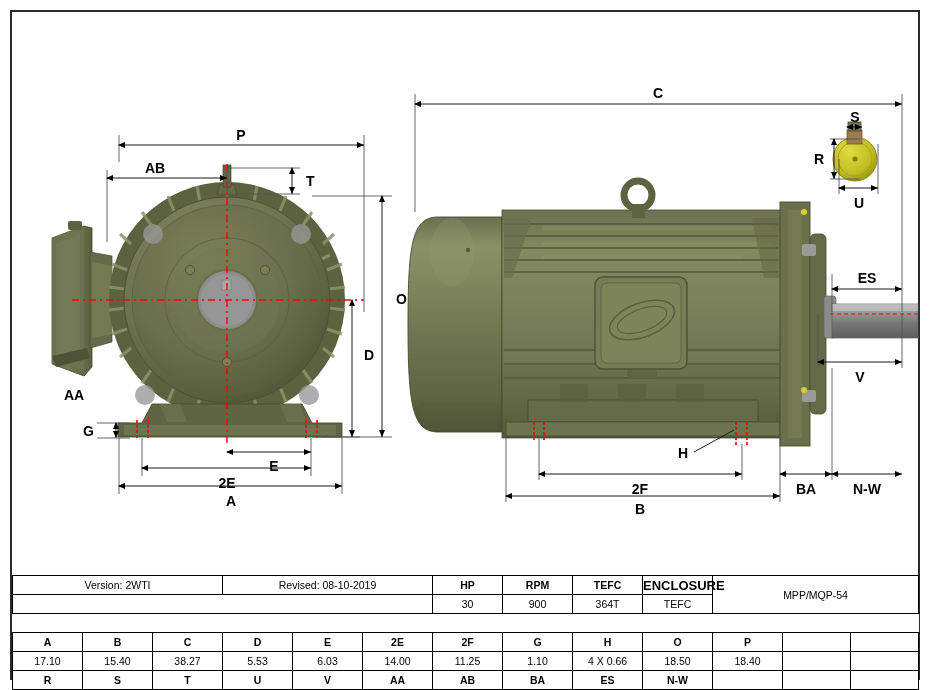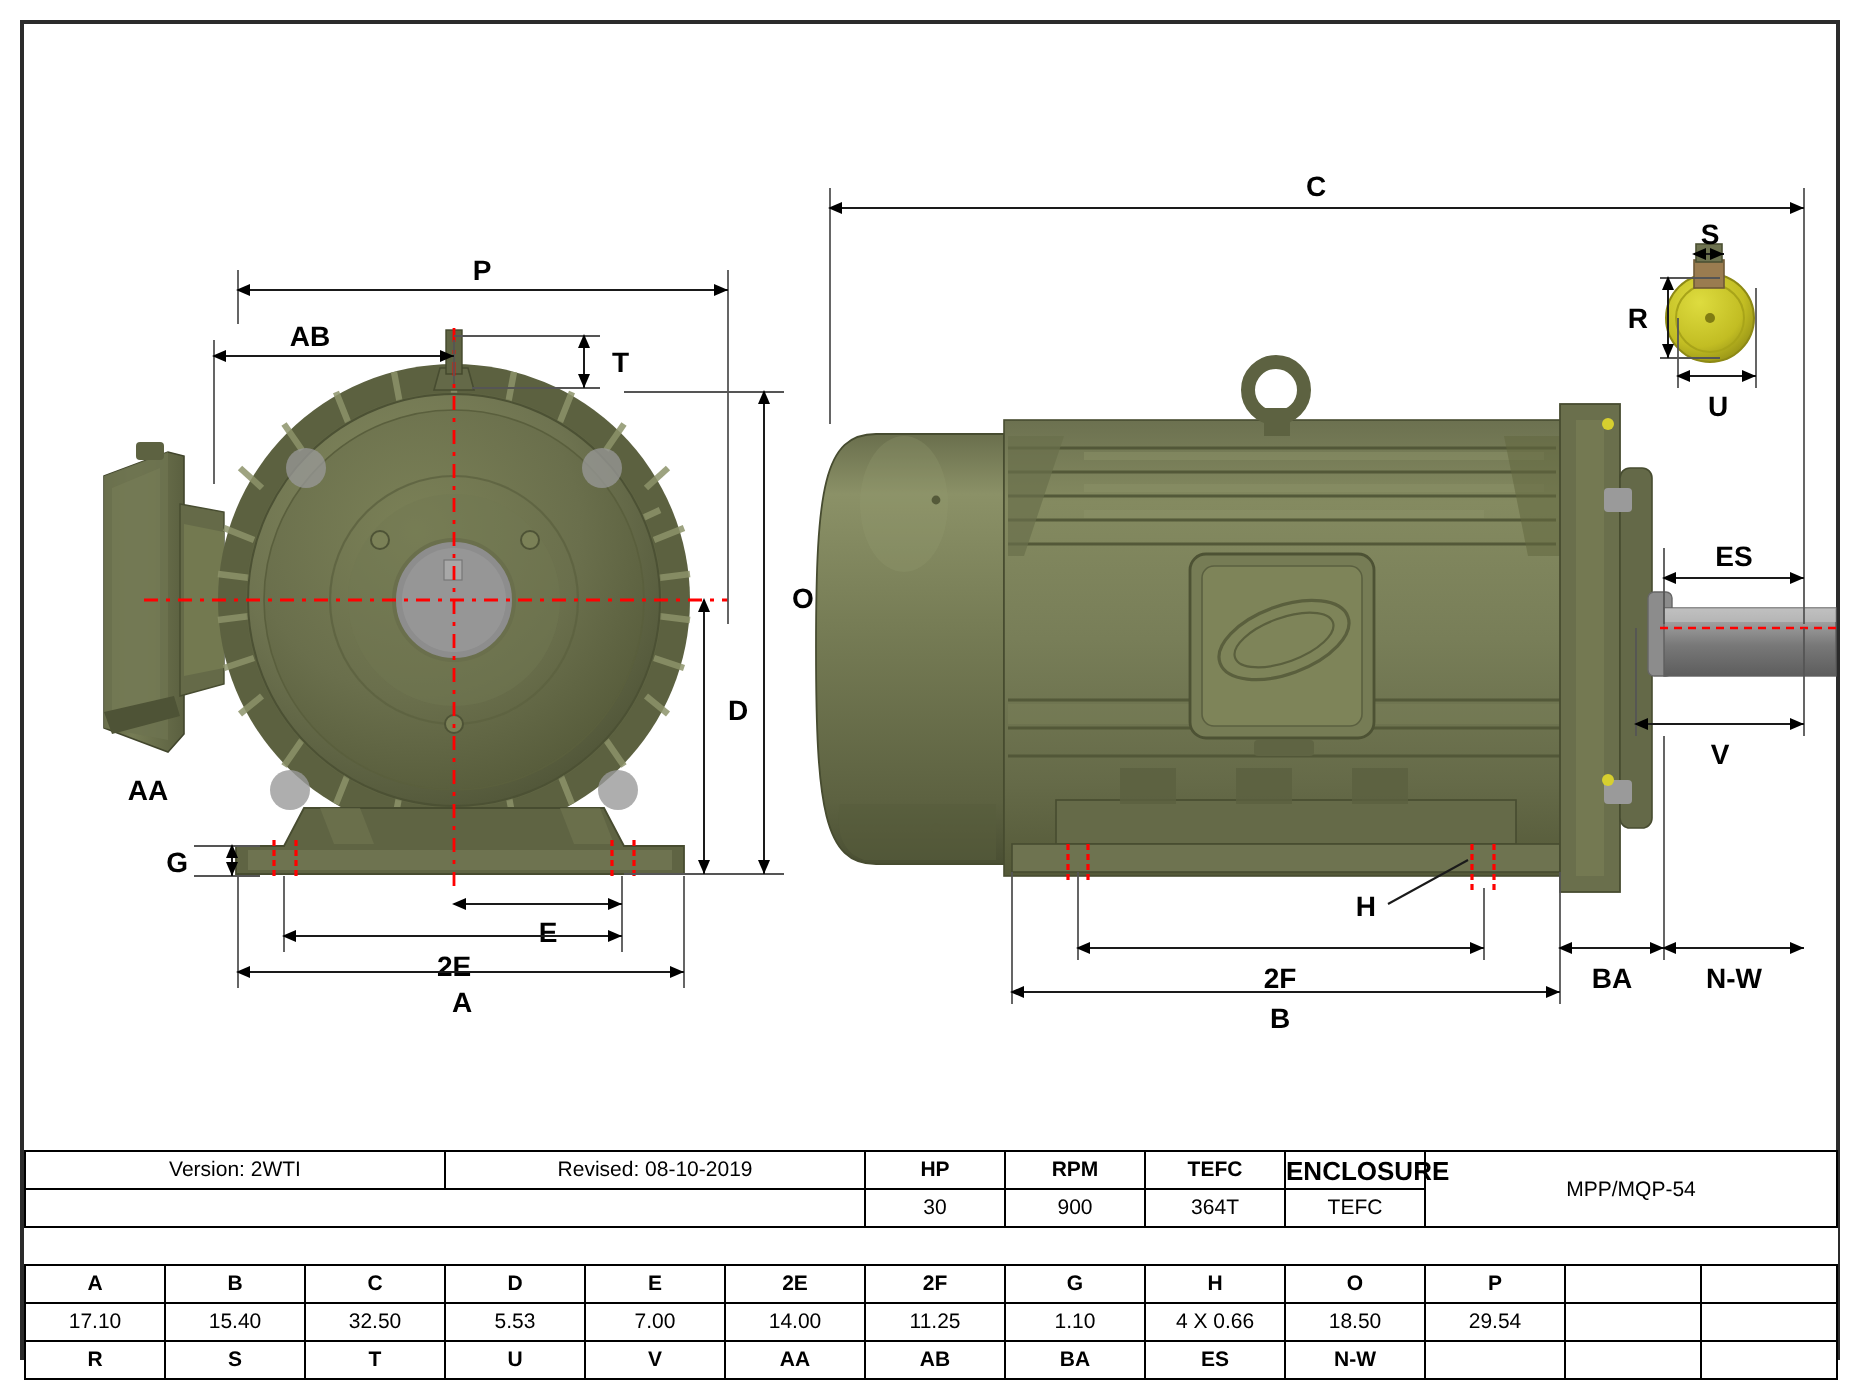--- a/index.html
+++ b/index.html
@@ -417,29 +417,29 @@
         <td class="hdr">H</td>
         <td class="hdr">O</td>
         <td class="hdr">P</td>
         <td class="hdr"></td>
         <td class="hdr"></td>
       </tr>
 
       <tr>
         <td class="bold">17.10</td>
         <td class="bold">15.40</td>
-        <td class="bold">32.50</td>
+        <td class="bold">38.27</td>
         <td>5.53</td>
-        <td>7.00</td>
+        <td>6.03</td>
         <td>14.00</td>
         <td>11.25</td>
         <td class="bold">1.10</td>
         <td>4 X 0.66</td>
         <td class="bold">18.50</td>
-        <td class="bold">29.54</td>
+        <td class="bold">18.40</td>
         <td></td>
         <td></td>
       </tr>
 
       <tr>
         <td class="hdr">R</td>
         <td class="hdr">S</td>
         <td class="hdr">T</td>
         <td class="hdr">U</td>
         <td class="hdr">V</td>

